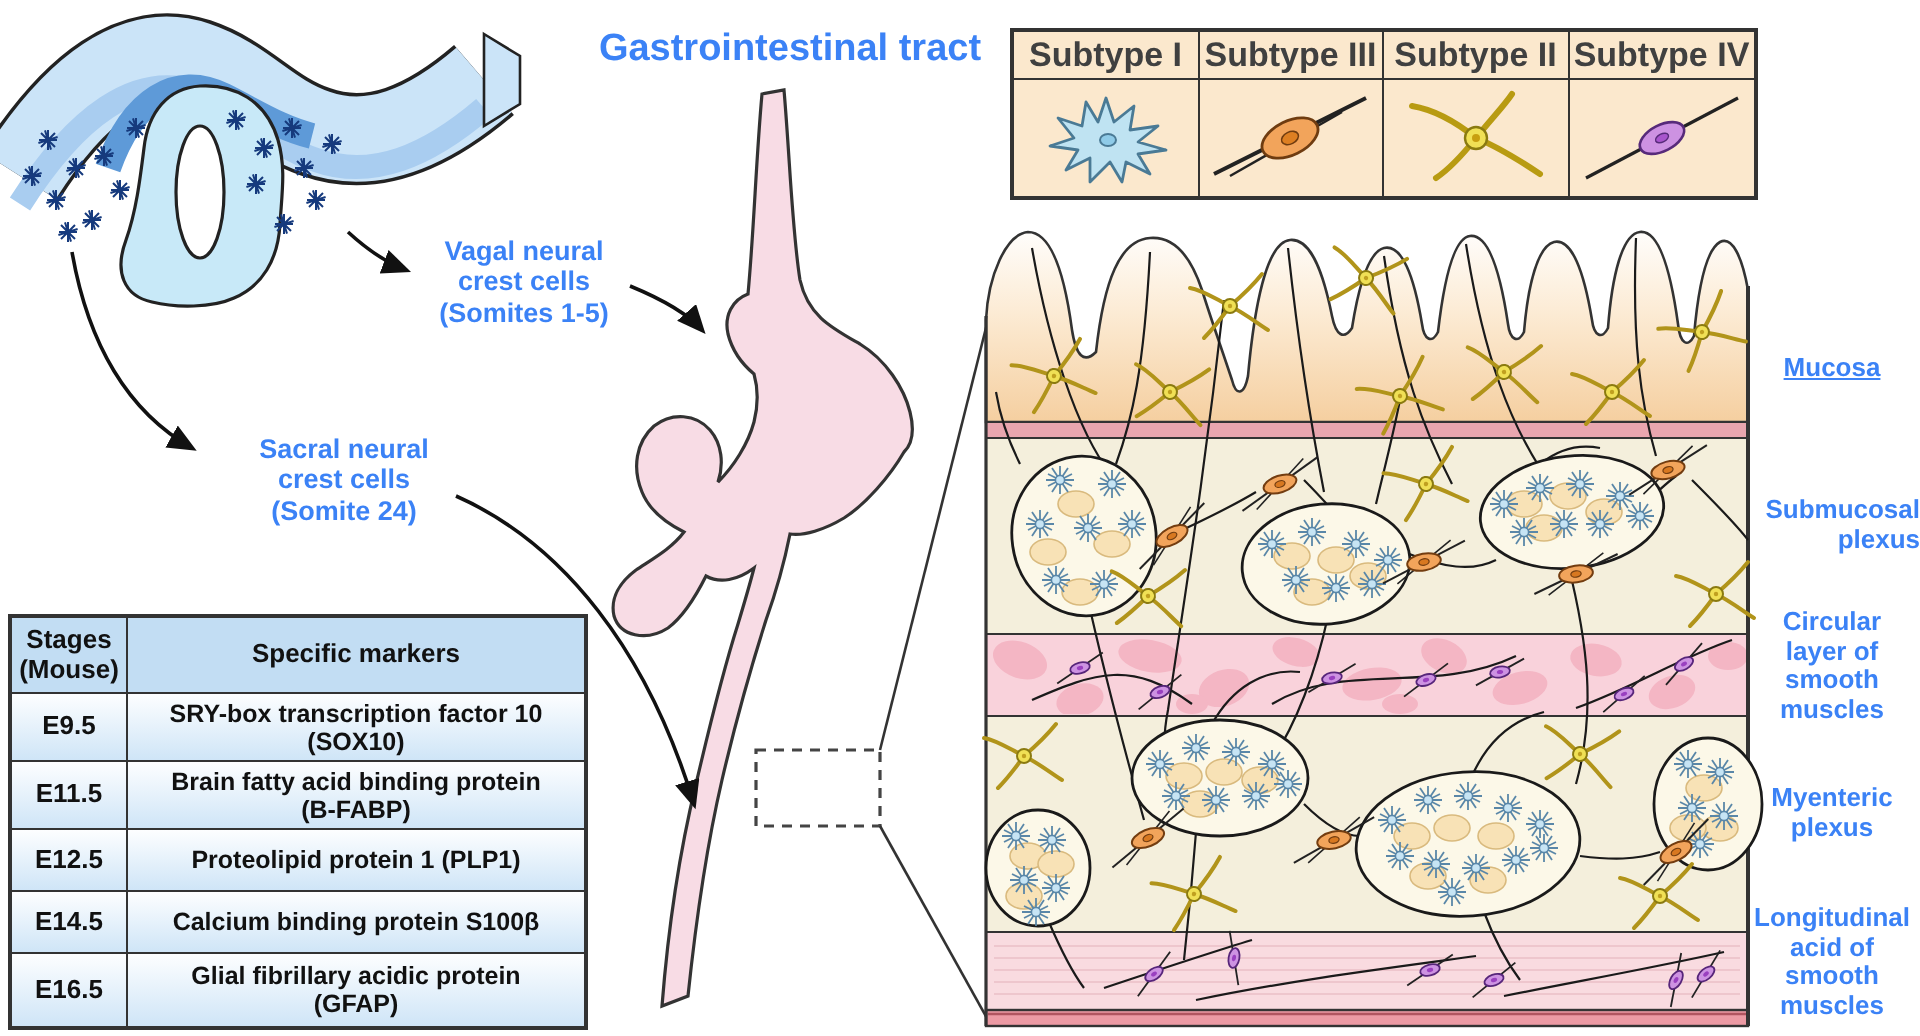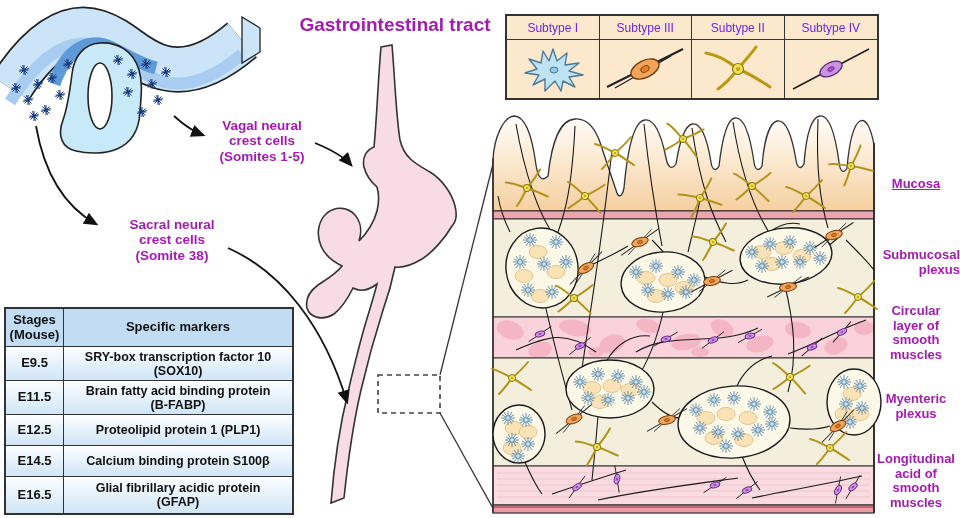--- a/index.html
+++ b/index.html
@@ -1,33 +1,33 @@
 <!DOCTYPE html>
 <html><head>
 <meta charset="utf-8">
 <style>
   html,body{margin:0;padding:0;background:#fff;}
   #canvas{position:relative;width:960px;height:518px;background:#fff;overflow:hidden;
           font-family:"Liberation Sans",sans-serif;}
   #art{position:absolute;left:0;top:0;z-index:1;}
-  .lbl{position:absolute;z-index:3;font-weight:bold;color:#a21caf;text-align:center;
+  .lbl{position:absolute;z-index:3;font-weight:bold;color:#3b82f6;text-align:center;
        white-space:pre-line;line-height:1.13;}
   #title{left:282px;top:14px;width:226px;font-size:19px;}
   #vagal{left:205px;top:118px;width:114px;font-size:13.5px;}
   #sacral{left:115px;top:217px;width:114px;font-size:13.5px;}
   .layerlbl{left:872px;width:88px;font-size:13px;}
   #ll0{top:177px;text-decoration:underline;} #ll1{top:248px;text-align:right;} #ll2{top:304px;} #ll3{top:392px;} #ll4{top:452px;}
 
   
   #subtable{position:absolute;left:505px;top:14px;width:370px;z-index:3;
             background:#FBE8CD;border:2px solid #333;display:grid;
             grid-template-columns:repeat(4,1fr);grid-template-rows:24px 58px;}
   #subtable .hd{border-right:1.5px solid #333;border-bottom:1.5px solid #333;
             display:flex;align-items:center;justify-content:center;
-            font-weight:normal;font-size:12px;color:#6d28d9;}
+            font-weight:bold;font-size:17px;color:#404040;}
   #subtable .bd{border-right:1.5px solid #333;display:flex;align-items:center;justify-content:center;}
   #subtable .last{border-right:none;}
 
   
   #mkt{position:absolute;left:4px;top:307px;width:286px;z-index:3;border:2px solid #333;
        display:grid;grid-template-columns:58px 1fr;
        grid-template-rows:38px 34px 34px 31px 31px 36px;}
   #mkt div{border-right:1.5px solid #333;border-bottom:1.5px solid #333;
        display:flex;align-items:center;justify-content:center;text-align:center;
        font-weight:bold;color:#111;white-space:pre-line;line-height:1.12;
@@ -377,21 +377,21 @@
     </g>
   </g>
 </svg>
 
 <div id="title" class="lbl">Gastrointestinal tract</div>
 <div id="vagal" class="lbl">Vagal neural
 crest cells
 (Somites 1-5)</div>
 <div id="sacral" class="lbl">Sacral neural
 crest cells
-(Somite 38)</div>
+(Somite 24)</div>
 <div id="ll0" class="lbl layerlbl">Mucosa</div>
 <div id="ll1" class="lbl layerlbl">Submucosal
 plexus</div>
 <div id="ll2" class="lbl layerlbl">Circular
 layer of
 smooth
 muscles</div>
 <div id="ll3" class="lbl layerlbl">Myenteric
 plexus</div>
 <div id="ll4" class="lbl layerlbl">Longitudinal

